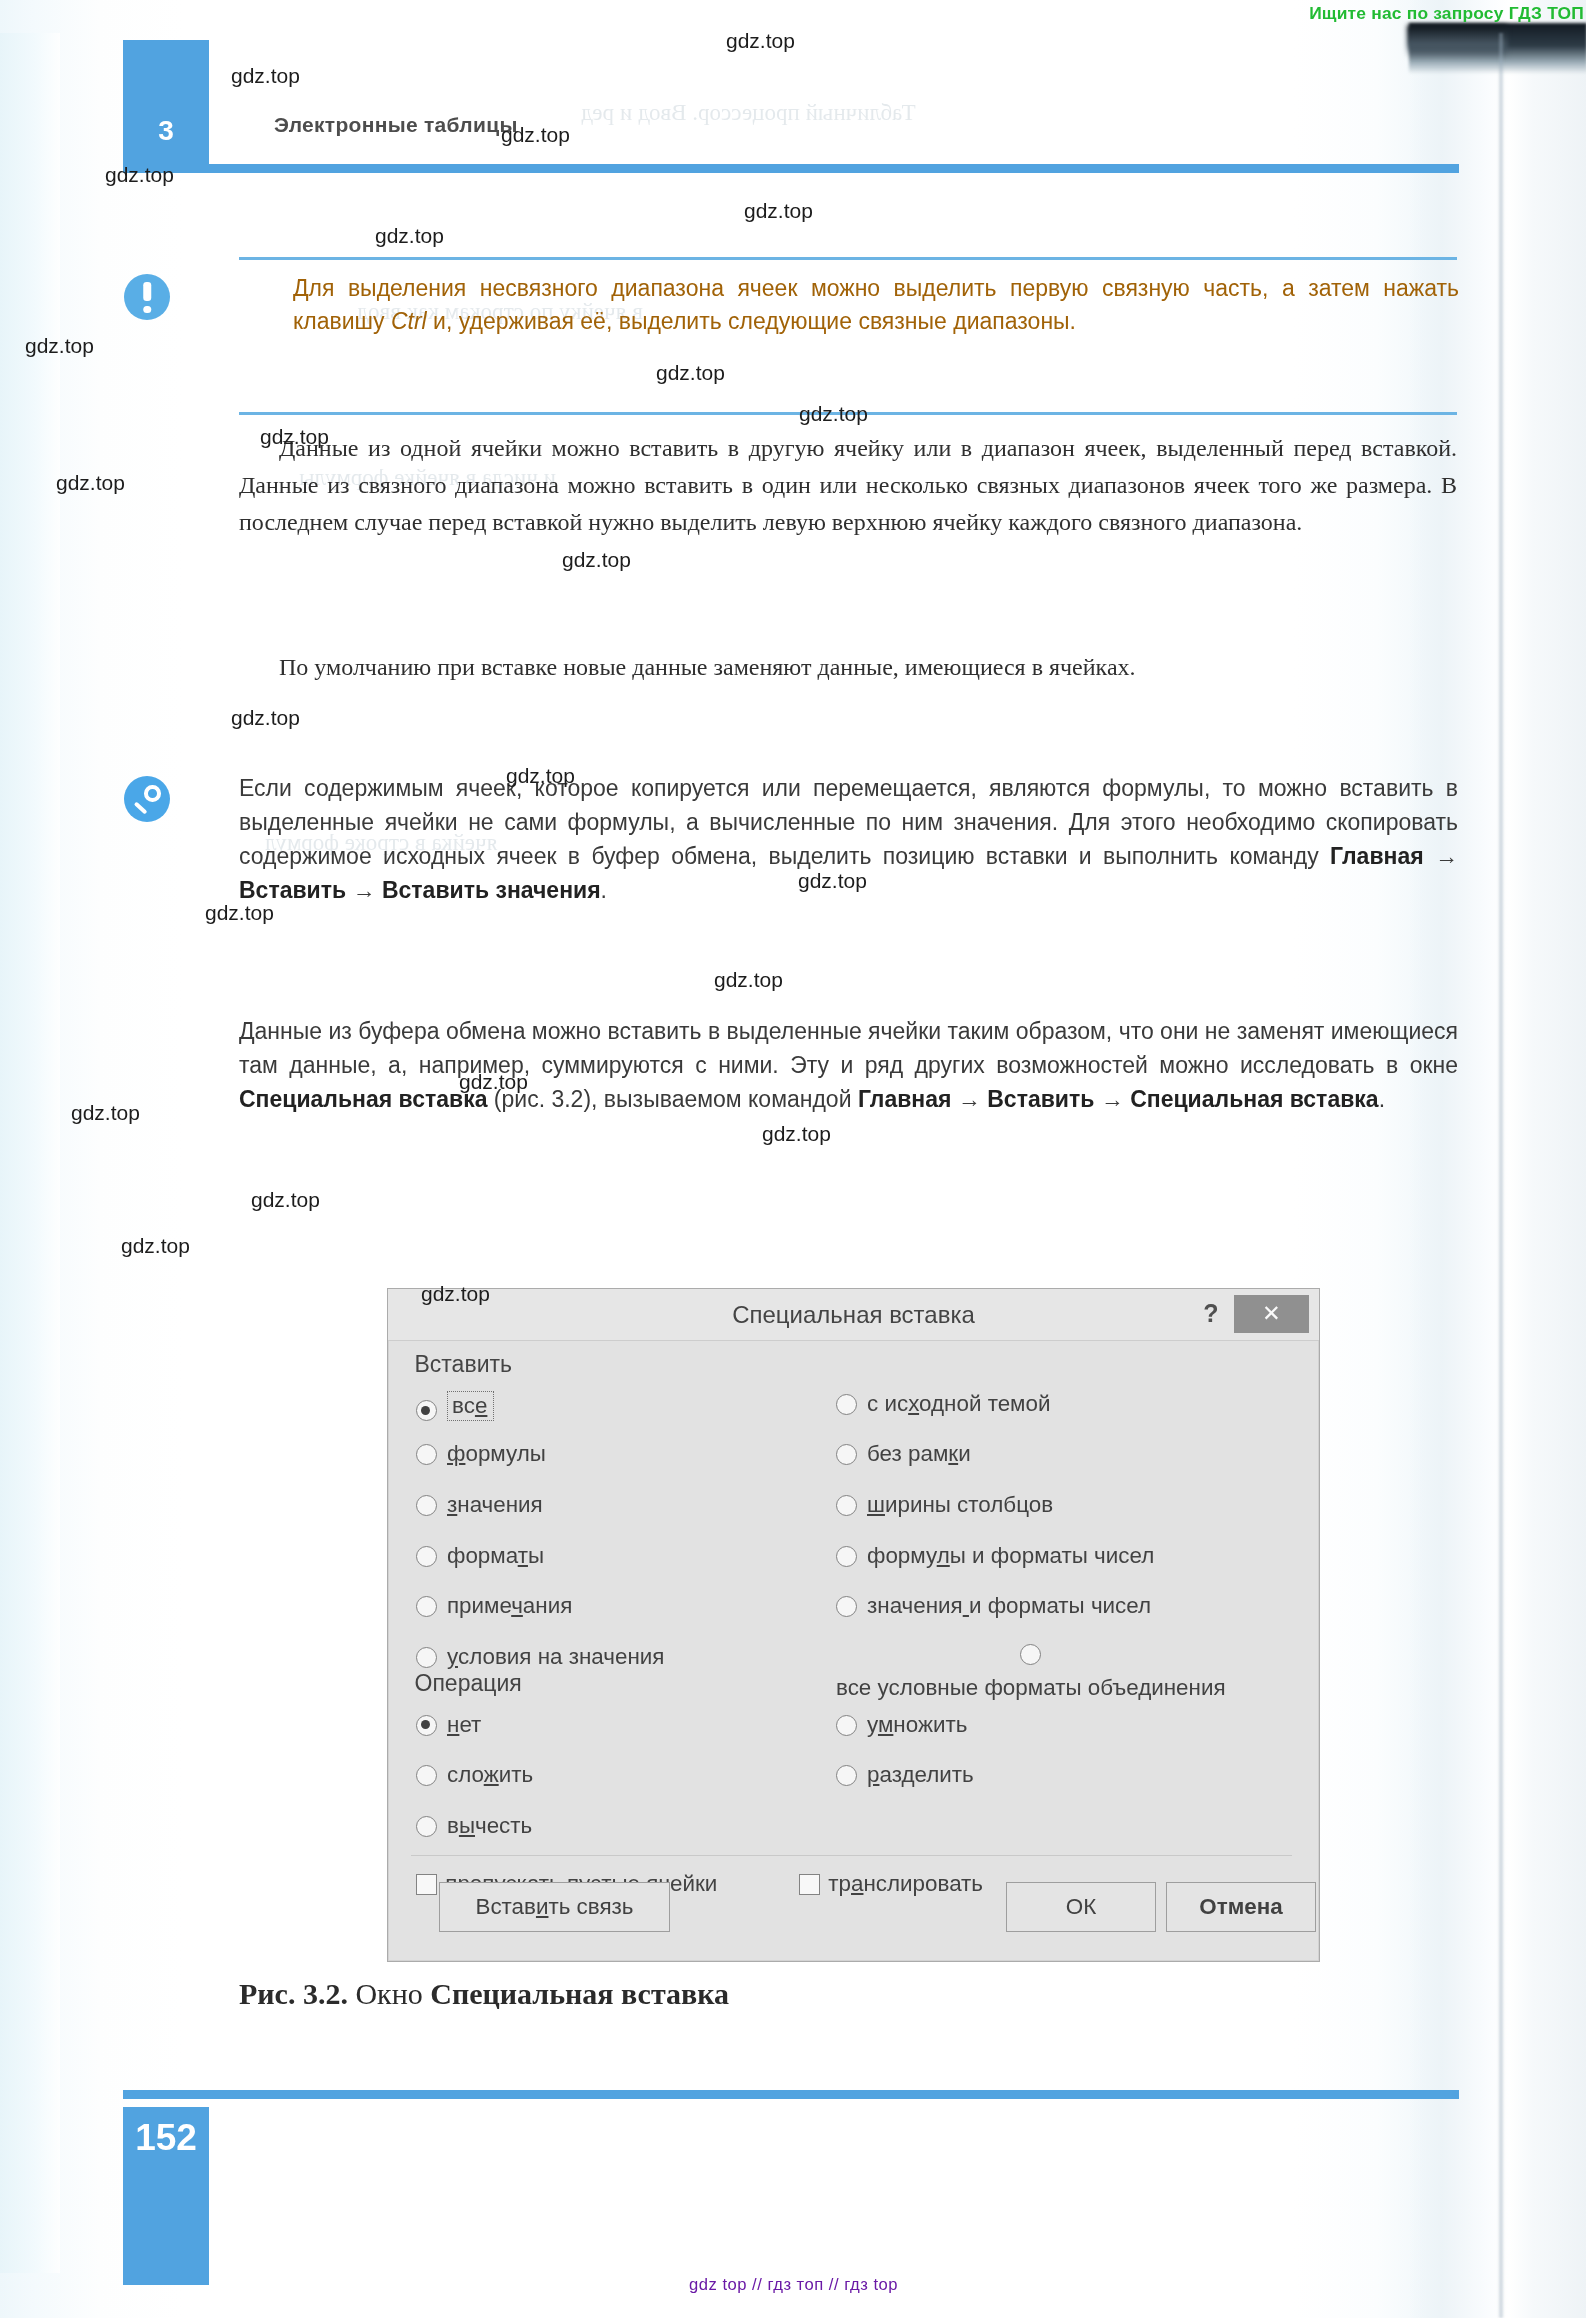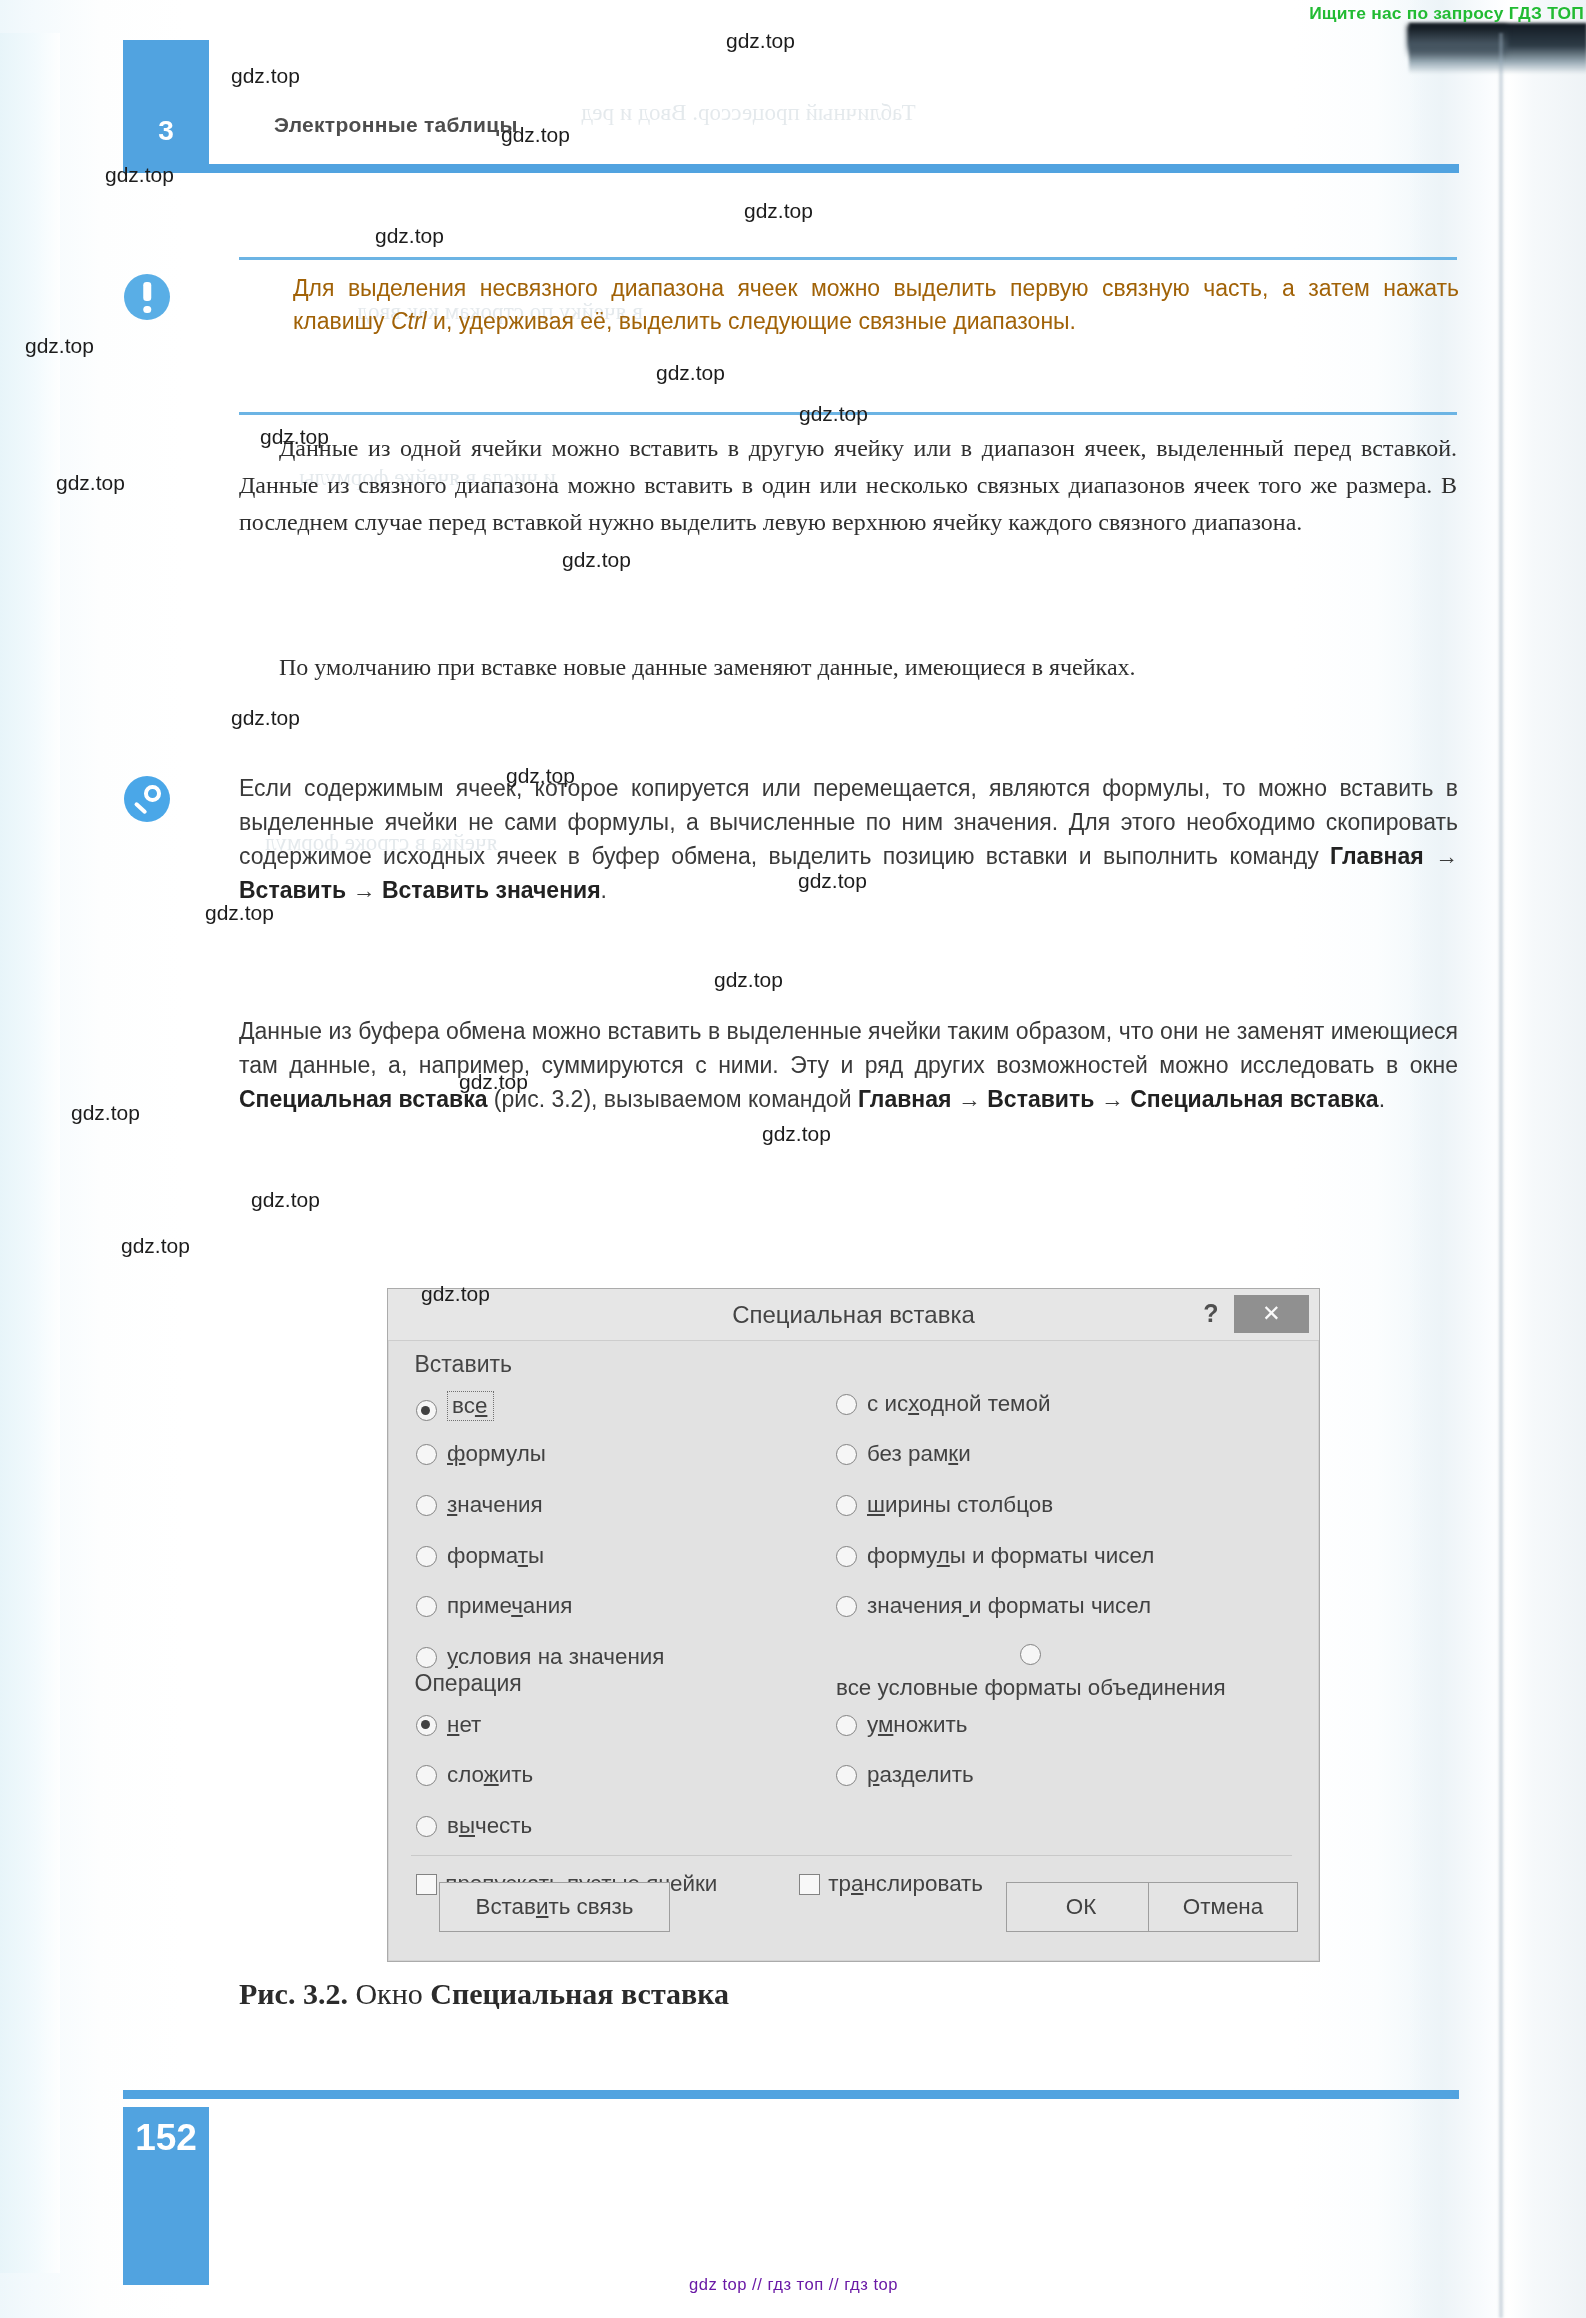--- a/index.html
+++ b/index.html
@@ -199,21 +199,21 @@
     position:absolute;left:23px;width:881px;height:0.8px;background:#c9ccc8;
   }
 
   .dlg-btn{
     position:absolute;height:48px;border:1.7px solid #9b9e9a;
     background:#e6e8e5;font-size:22.4px;color:#3a3a3a;
     display:flex;align-items:center;justify-content:center;
   }
   #btn-link{left:23px;top:541px;width:229px;margin-left:28px;}
   #btn-ok{right:163px;top:541px;width:148px;}
-  #btn-cancel{right:21px;top:541px;width:148px;}
+  #btn-cancel{right:3px;top:541px;width:148px;font-weight:bold;}
 
   
   #fig-caption{
     position:absolute;left:239px;top:1977px;
     font-family:"Liberation Serif", serif;
     font-size:30px;color:#2b2b2b;
   }
   #fig-caption b{font-weight:700;}
 
   

